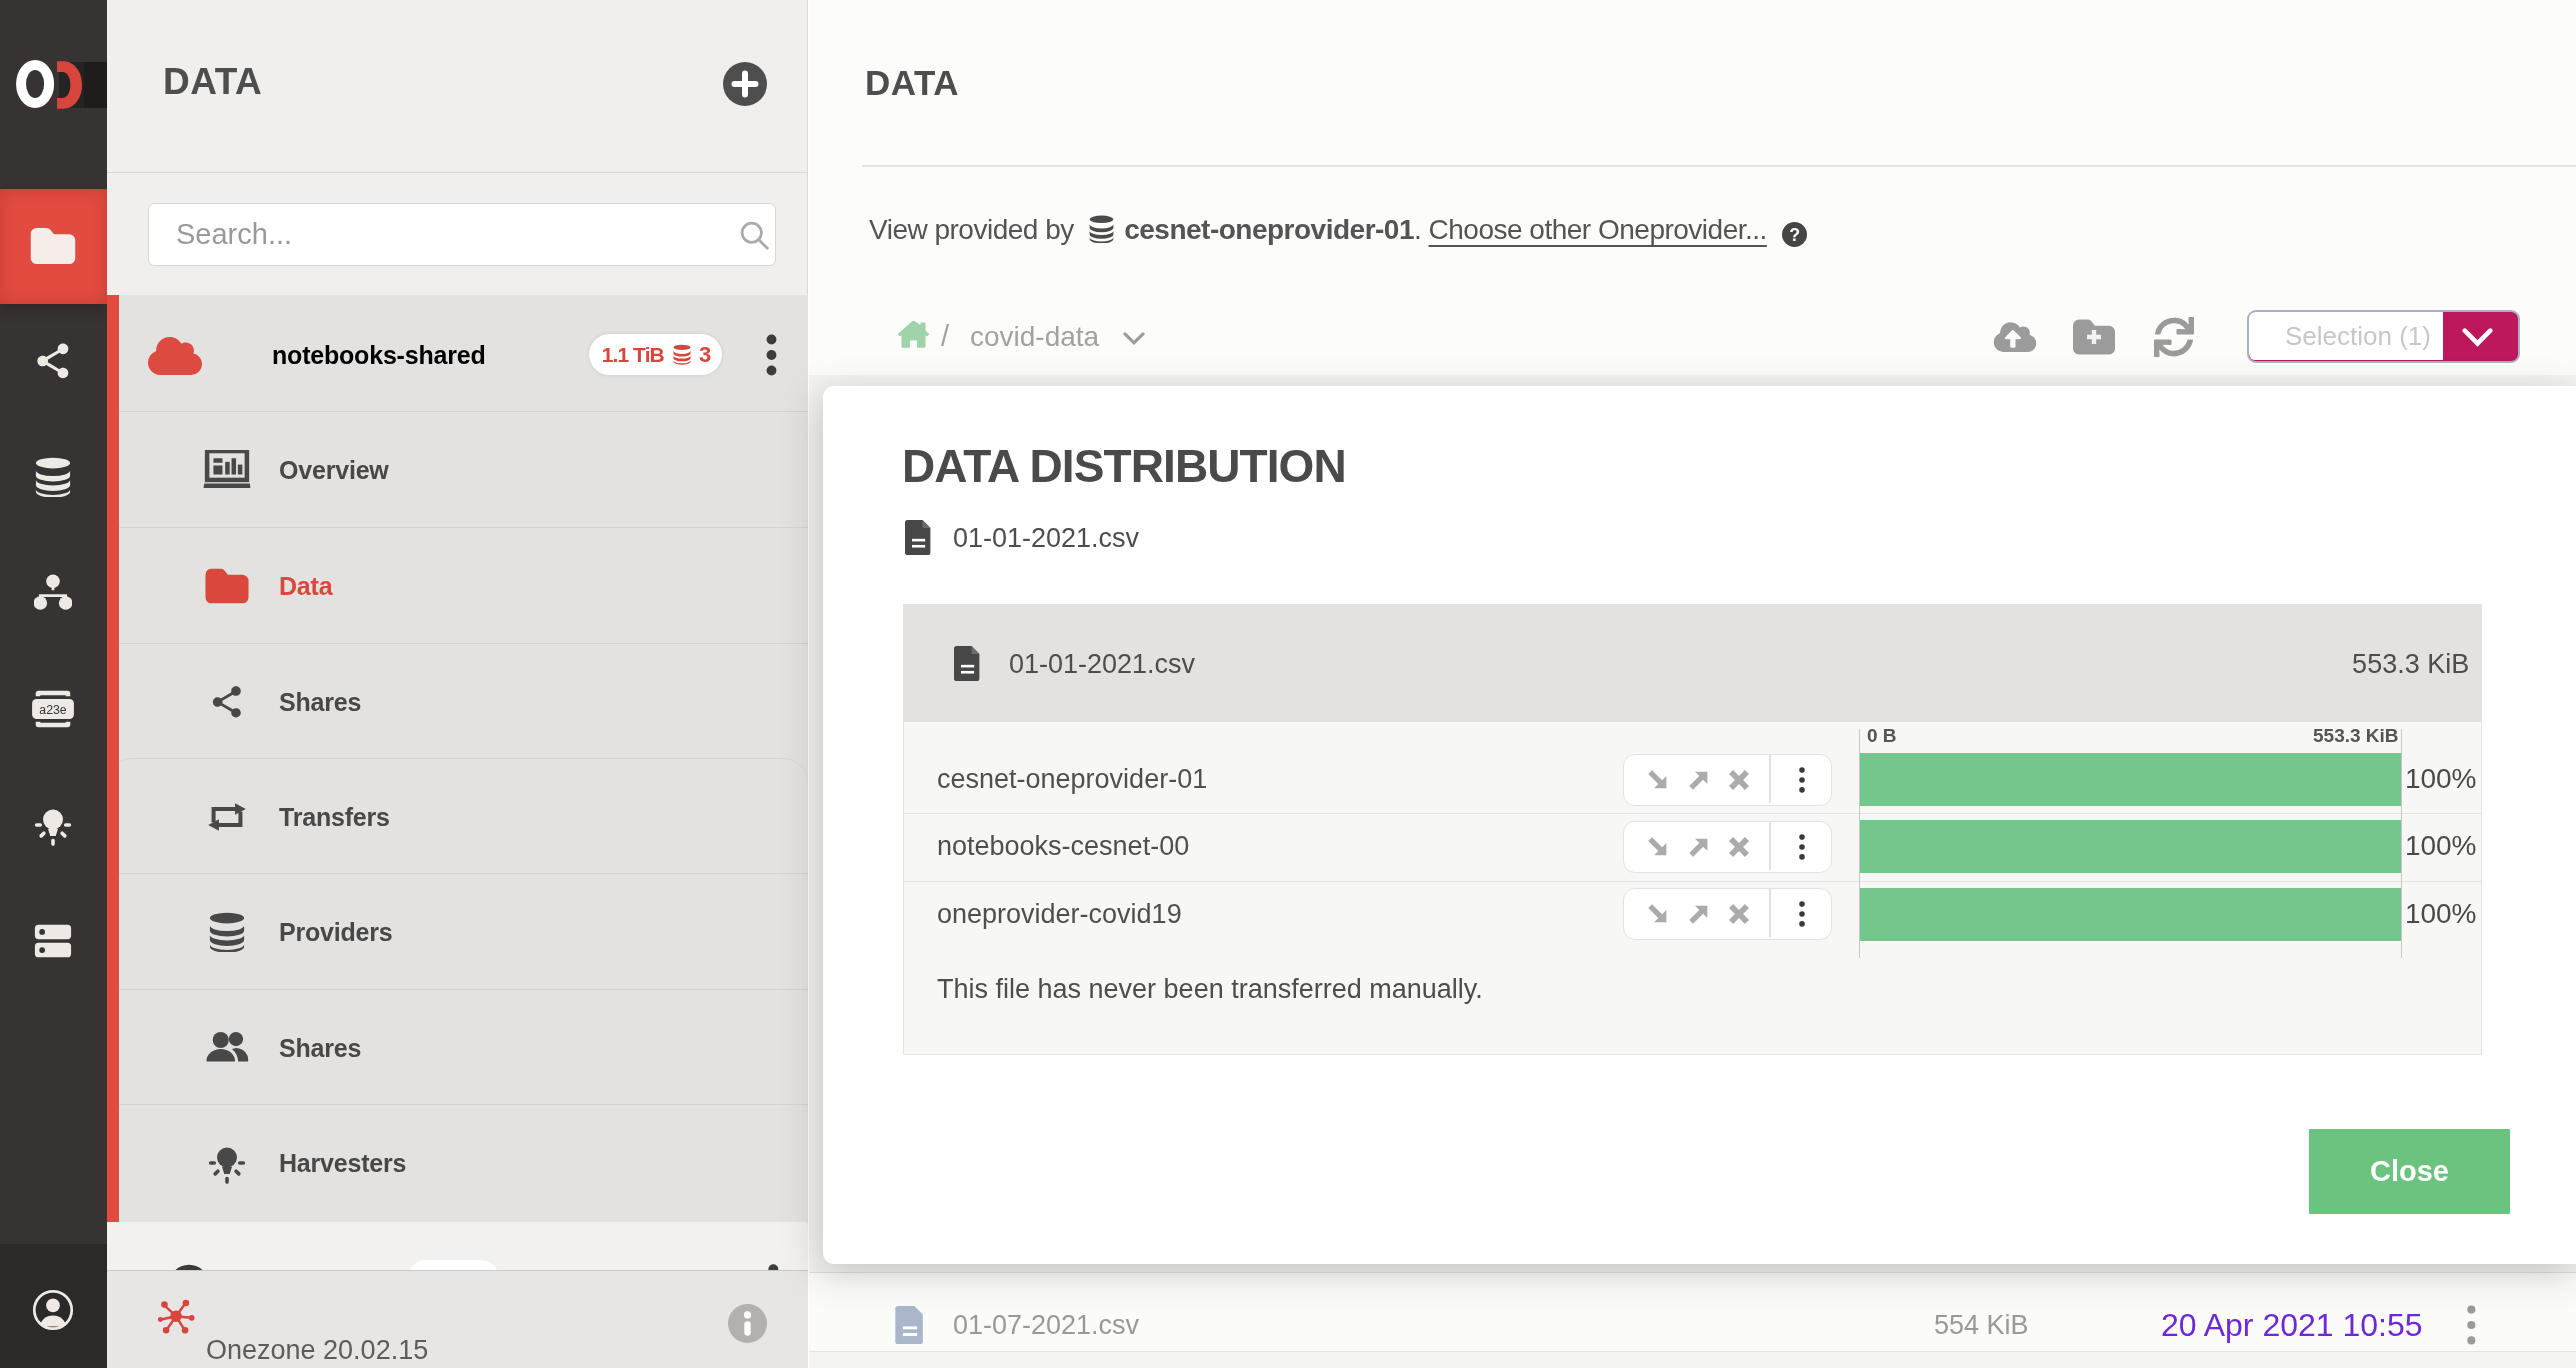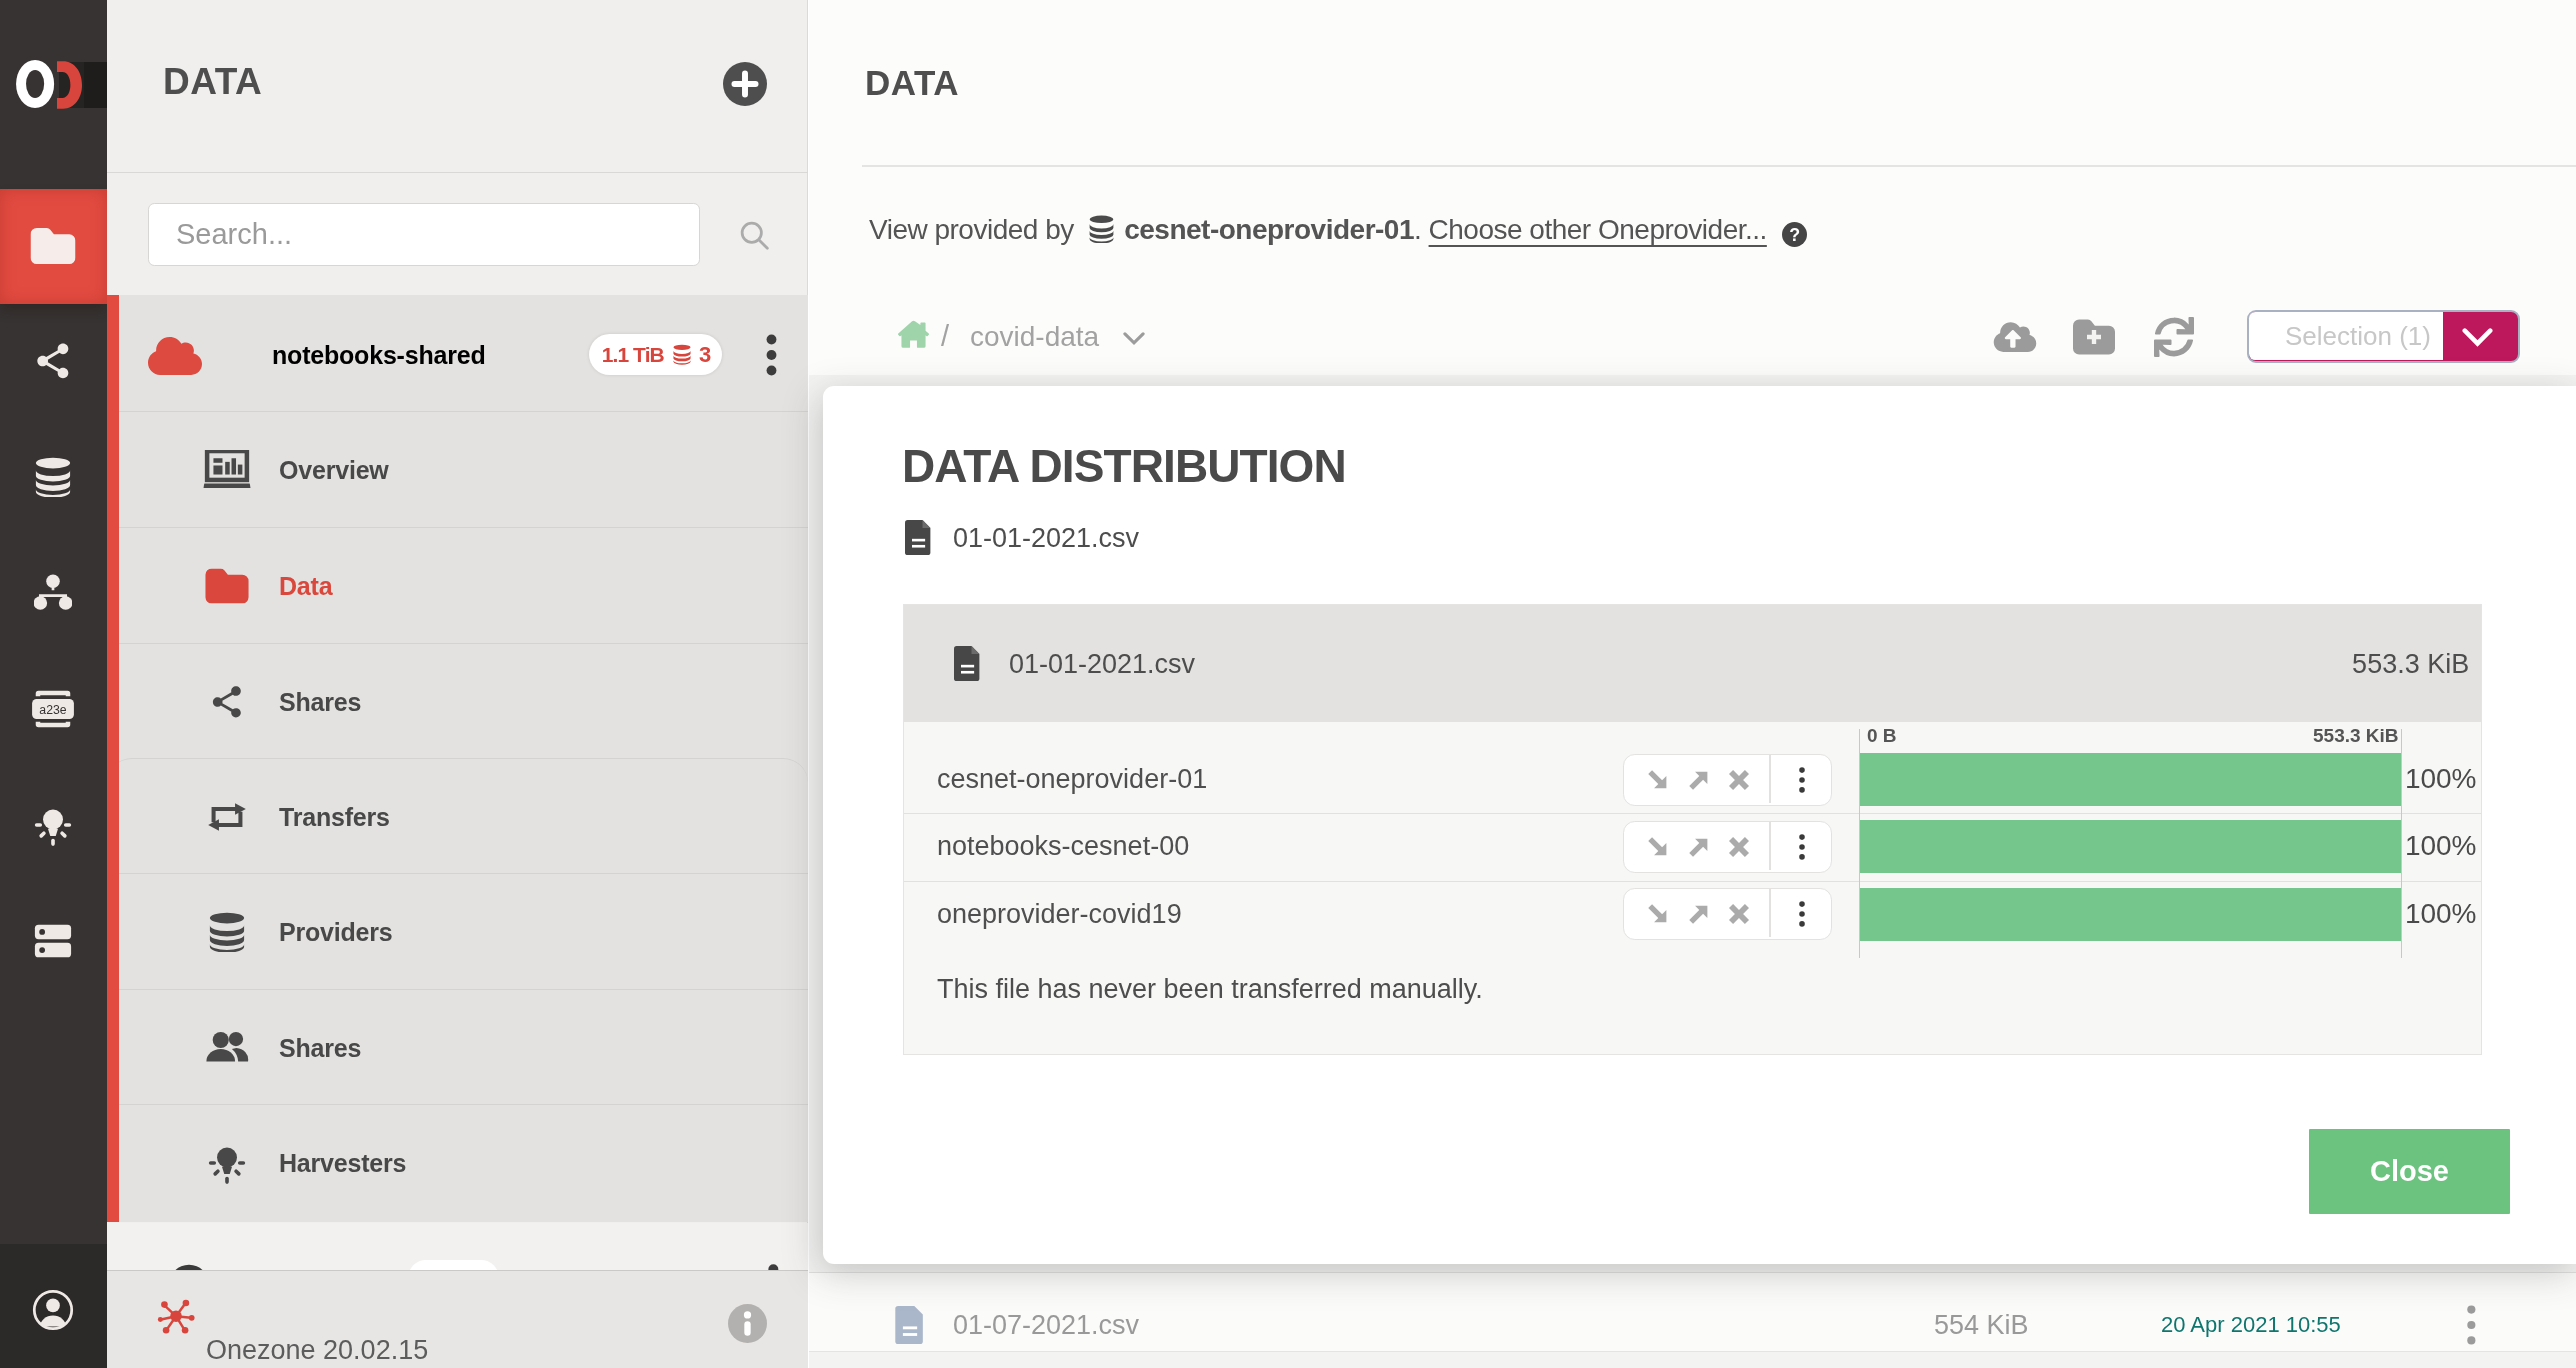--- a/index.html
+++ b/index.html
@@ -13,21 +13,21 @@
   #logo-patch2 { position:absolute; left:84px; top:62px; width:22.7px; height:46px; background:#1f1c1c; }
   #side-tile { position:absolute; left:0; top:189px; width:107px; height:115px; background:#e24b40; box-shadow:0 7.3px 11px rgba(40,20,18,0.35), inset 0 0 16.3px rgba(120,20,10,0.25); }
   .side-ic { position:absolute; left:53px; transform:translate(-50%,-50%); }
   #side-bottom { position:absolute; left:0; top:1244px; width:107px; height:124px; background:#2c2929; }
 
   
   #panel { position:absolute; left:107px; top:0; width:701px; height:1369px; background:#f0efed; border-right:0.9px solid #dbdad8; }
   #panel-title { position:absolute; left:56px; top:61px; font-size:37px; font-weight:700; letter-spacing:0.5px; color:#4e4e4e; }
   #plus-btn { position:absolute; left:616px; top:62px; }
   #panel-div1 { position:absolute; left:0; top:172px; width:701px; height:0.9px; background:#d9d8d6; }
-  #searchbox { position:absolute; left:41px; top:203px; width:552px; height:63px; background:#fff; border:1.8px solid #d8d6d4; border-radius:6.3px; }
+  #searchbox { position:absolute; left:41px; top:203px; width:628px; height:63px; background:#fff; border:1.8px solid #d8d6d4; border-radius:6.3px; }
   #searchbox span { position:absolute; left:27px; top:13.6px; font-size:29px; color:#9a9a9a; }
   #searchbox svg { position:absolute; left:589px; top:15.4px; }
 
   #space-area { position:absolute; left:0; top:295px; width:701px; height:927px; background:#e4e2e0; }
   #red-strip { position:absolute; left:0; top:0; width:11.8px; height:927px; background:#e24b40; z-index:5; }
   #space-cloud { position:absolute; left:41px; top:334px; }
   #space-name { position:absolute; left:124px; top:356px; font-size:25px; font-weight:700; color:#000000; letter-spacing:-0.2px; transform:translateY(-52%);margin-left:41px; }
   #pill { position:absolute; left:482px; top:334px; width:133px; height:41px; background:#fff; border-radius:21px; box-shadow:0 0 3.6px rgba(0,0,0,0.12); }
   #pill b { position:absolute; left:12.7px; top:9px; font-size:21px; color:#d8453c; letter-spacing:-0.9px; }
   #pill svg { position:absolute; left:84px; top:9px; }
@@ -59,21 +59,21 @@
   .tool-ic { position:absolute; top:337px; transform:translate(-50%,-50%); }
   #sel-btn { position:absolute; left:1438px; top:310px; width:273px; height:53px; border:2.7px solid #a9b1c3; background:#be185d; border-radius:9px; }
   #sel-btn .white { position:absolute; left:0; top:0; width:194px; height:48px; background:#fff; border-radius:6.3px 0 0 6.3px; }
   #sel-btn .lbl { position:absolute; left:36px; top:9px; font-size:26px; color:#c7c7c7; white-space:nowrap; }
   #sel-btn svg { position:absolute; left:213px; top:16.3px; }
   #browser-dim { position:absolute; left:0; top:375px; width:1767px; height:993px; background:#f3f3f2; }
   #file-row { position:absolute; left:0; top:1272px; width:1767px; height:80px; background:#fbfbfa; border-top:0.9px solid #dfdfde; border-bottom:0.9px solid #e4e4e3; }
   #file-row svg { position:absolute; left:86px; top:33px; }
   #file-row .fname { position:absolute; left:144px; top:52px; transform:translateY(-50%); font-size:27px; color:#999; }
   #file-row .fsize { position:absolute; left:1125px; top:52px; transform:translateY(-50%); font-size:27px; color:#999; }
-  #file-row .fdate { position:absolute; left:1352px; top:52px; transform:translateY(-50%); font-size:22px; color:#0f766e; }
+  #file-row .fdate { position:absolute; left:1352px; top:52px; transform:translateY(-50%); font-size:32px; color:#6d28d9; }
   #file-row .fdots { position:absolute; left:1656px; top:31px; }
 
   
   #modal { position:absolute; left:823px; top:386px; width:1753px; height:878px; background:#fff; border-radius:11px 0 0 11px; box-shadow:-3.6px 9px 36px rgba(60,60,60,0.25); }
   #m-title { position:absolute; left:79px; top:53px; font-size:46px; font-weight:700; letter-spacing:-0.9px; color:#4a4a4a; }
   #m-file { position:absolute; left:82px; top:134px; }
   #m-file span { position:absolute; left:48px; top:18px; transform:translateY(-50%); font-size:27px; color:#4d4d4d; white-space:nowrap; }
   #m-table { position:absolute; left:80px; top:218px; width:1579px; height:451px; background:#f7f7f6; border:0.9px solid #e5e4e3; }
   #mt-head { position:absolute; left:0; top:0; width:1577px; height:117px; background:#e3e2e1; }
   #mt-head svg { position:absolute; left:50px; top:41px; }

